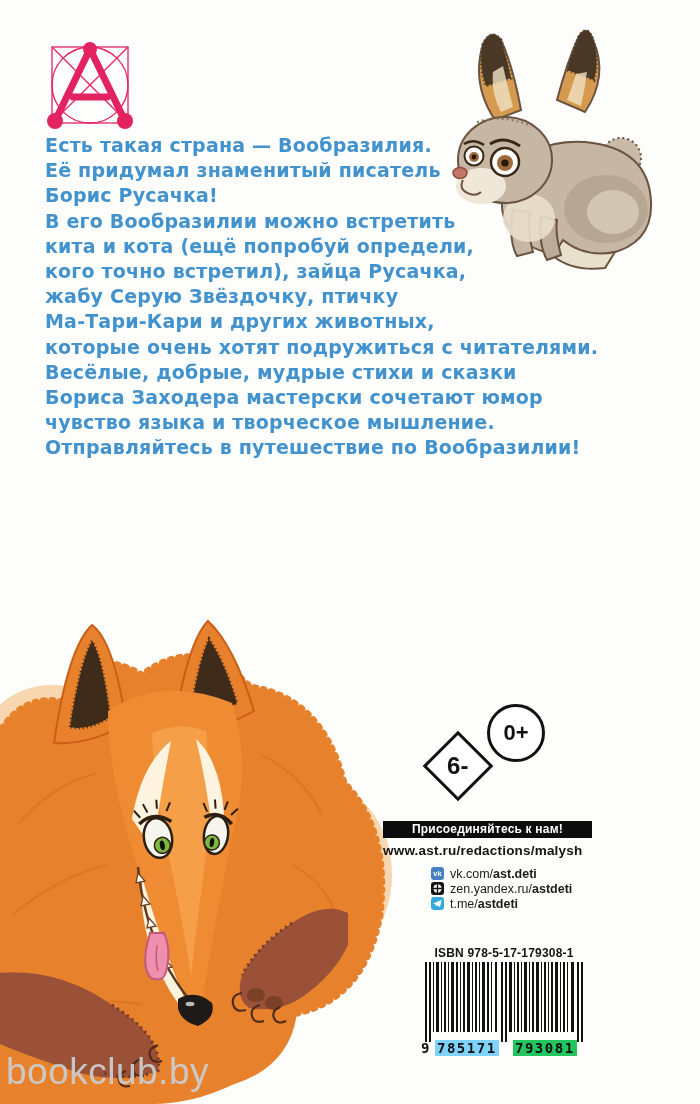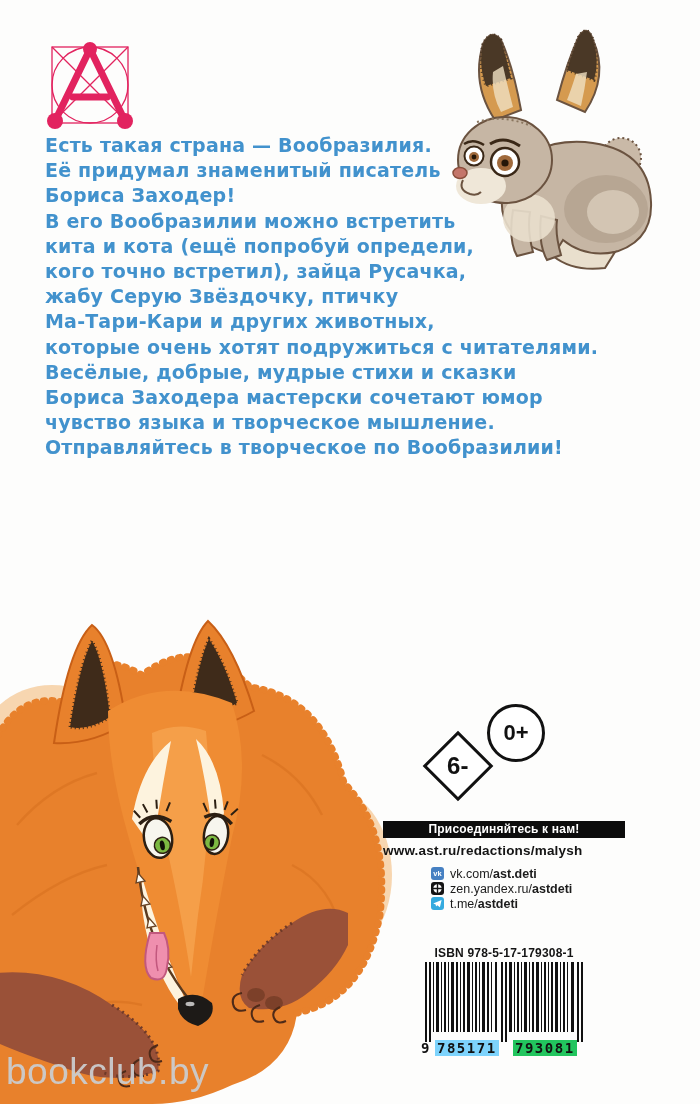--- a/index.html
+++ b/index.html
@@ -17,21 +17,21 @@
   .blurb div{white-space:nowrap;}
   
   .badge-circle{position:absolute;left:487px;top:704px;width:52px;height:52px;
       border:3px solid #111;border-radius:50%;background:#fff;display:flex;
       align-items:center;justify-content:center;font-weight:700;font-size:22px;color:#111;}
   .badge-diamond{position:absolute;left:433px;top:741px;width:44px;height:44px;
       border:3px solid #111;background:#fff;transform:rotate(45deg);display:flex;
       align-items:center;justify-content:center;}
   .badge-diamond span{transform:rotate(-45deg);font-weight:700;font-size:24px;color:#111;}
   
-  .join-banner{position:absolute;left:383px;top:821px;width:242px;height:17px;
+  .join-banner{position:absolute;left:383px;top:821px;width:209px;height:17px;
       background:#0c0c0c;color:#fff;font-weight:700;font-size:12px;line-height:17px;
       text-align:center;letter-spacing:.2px;}
   .site-url{position:absolute;left:383px;top:843px;font-weight:700;font-size:13.5px;color:#141414;letter-spacing:.2px;}
   .social{position:absolute;left:383px;top:866px;}
   .social-row{display:flex;align-items:center;height:15px;margin-bottom:0;font-size:12.5px;color:#1c1c1c;padding-left:48px;}
   .social-row .sicon{width:13px;height:13px;border-radius:3px;margin-right:6px;flex:0 0 13px;
       display:flex;align-items:center;justify-content:center;}
   .sicon.vk{background:#4680c2;color:#fff;font-size:7.5px;font-weight:700;}
   .sicon.zen{background:#141414;}
   .sicon.tg{background:#34aadf;}
@@ -106,31 +106,31 @@
     <circle cx="62" cy="141" r="3.6" fill="#241709"></circle>
     <path d="M47 122 Q61 113 77 124" stroke="#3a2817" stroke-width="3" fill="none"></path>
 
     <ellipse cx="17" cy="151" rx="7" ry="5.5" fill="#c4766a" stroke="#8a4f3c" stroke-width="1.5"></ellipse>
     <path d="M20 158 Q15 168 27 172 Q34 174 38 170" stroke="#6b5340" stroke-width="2" fill="none"></path>
   </svg>
 
   <div class="blurb">
     <div>Есть такая страна — Вообразилия.</div>
     <div>Её придумал знаменитый писатель</div>
-    <div>Бориса Заходер!</div>
+    <div>Борис Русачка!</div>
     <div>В его Вообразилии можно встретить</div>
     <div>кита и кота (ещё попробуй определи,</div>
     <div>кого точно встретил), зайца Русачка,</div>
     <div>жабу Серую Звёздочку, птичку</div>
     <div>Ма-Тари-Кари и других животных,</div>
     <div>которые очень хотят подружиться с читателями.</div>
     <div>Весёлые, добрые, мудрые стихи и сказки</div>
     <div>Бориса Заходера мастерски сочетают юмор</div>
     <div>чувство языка и творческое мышление.</div>
-    <div>Отправляйтесь в творческое по Вообразилии!</div>
+    <div>Отправляйтесь в путешествие по Вообразилии!</div>
   </div>
 
   <svg class="fox" viewBox="0 0 400 489">
 
     <ellipse cx="60" cy="140" rx="75" ry="70" fill="#f0a654" opacity=".45"></ellipse>
     <ellipse cx="330" cy="260" rx="70" ry="90" fill="#f0a654" opacity=".45"></ellipse>
 
     <path d="M-10 489 L-10 160 Q15 72 75 88 Q95 28 150 60 Q205 18 258 72 Q330 82 352 168 Q398 215 388 300 Q372 384 305 398 Q298 452 240 470 Q200 489 160 489 Z" fill="#e8812c"></path>
     <path d="M-10 160 Q15 72 75 88 Q95 28 150 60 Q205 18 258 72 Q330 82 352 168 Q398 215 388 300 Q372 384 305 398" fill="none" stroke="#e8812c" stroke-width="7" stroke-dasharray="1.5 7" stroke-linecap="round"></path>
     <g stroke="#d06a1a" stroke-width="2.5" fill="none" opacity=".4">

